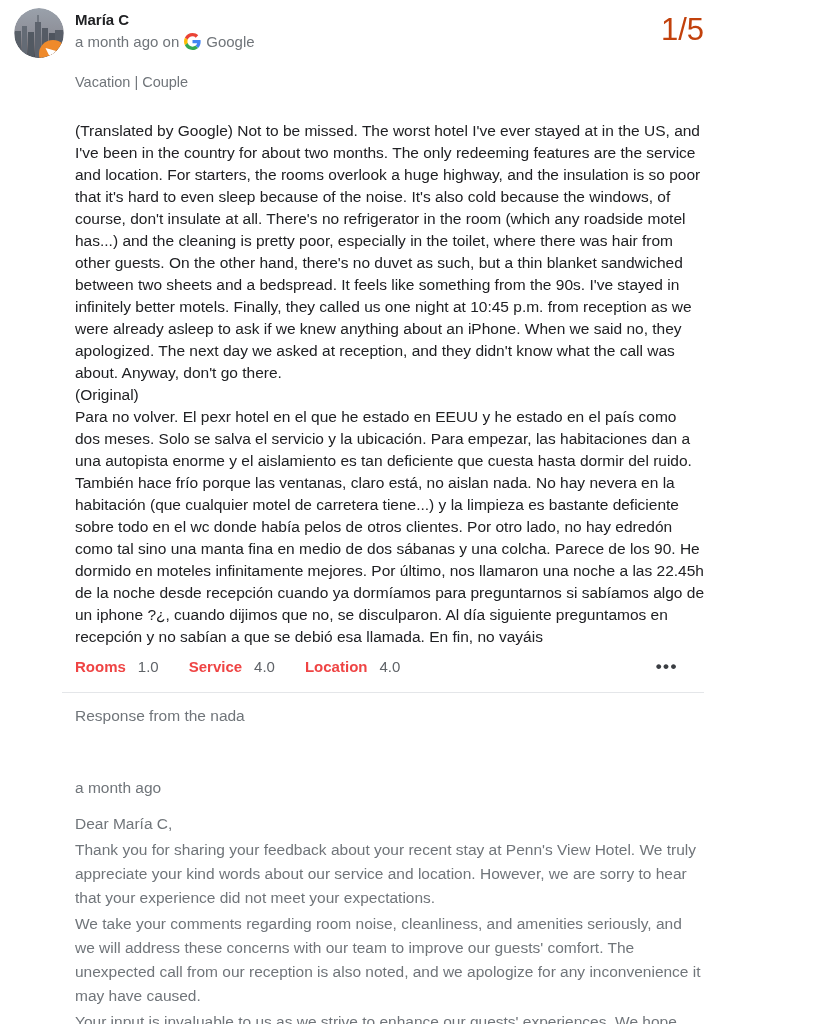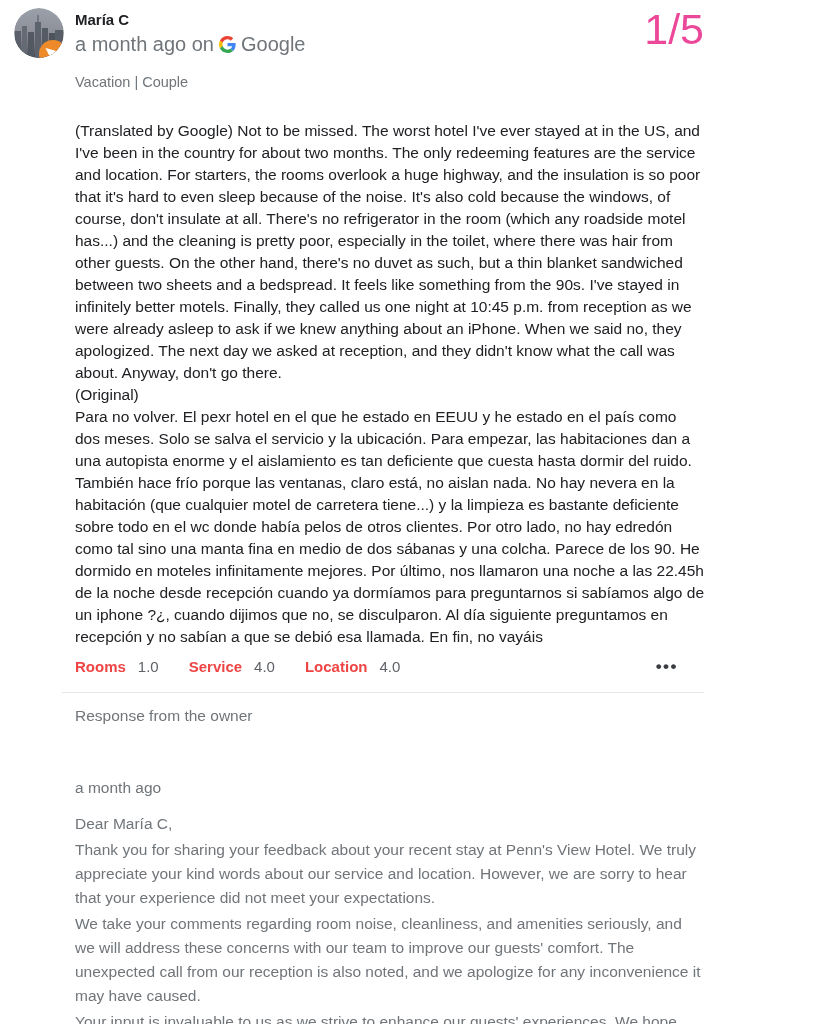--- a/index.html
+++ b/index.html
@@ -7,23 +7,23 @@
     width:813px;height:1024px;overflow:hidden;position:relative;
     font-family:"Liberation Sans","DejaVu Sans",sans-serif;
     -webkit-font-smoothing:antialiased;
   }
   .review-card{position:relative;width:722px;}
 
   
   .header{position:relative;height:58px;}
   .avatar{position:absolute;left:14px;top:8px;width:50px;height:50px;border-radius:50%;overflow:hidden;cursor:pointer;}
   .reviewer-name{position:absolute;left:75px;top:11px;font-size:15px;font-weight:700;color:#202124;}
-  .meta{position:absolute;left:75px;top:33px;font-size:20px;color:#70757a;display:flex;align-items:center;gap:5px;}
+  .meta{position:absolute;left:75px;top:33px;font-size:15px;color:#70757a;display:flex;align-items:center;gap:5px;}
   .google-g{width:17px;height:17px;display:inline-block;vertical-align:middle;}
-  .rating-display{position:absolute;right:18px;top:5px;font-size:43px;font-weight:400;color:#ec4899;line-height:1.15;}
+  .rating-display{position:absolute;right:18px;top:12px;font-size:31px;font-weight:400;color:#c2410c;line-height:1.15;}
 
   
   .content{padding:0 18px 0 75px;}
   .trip-type{margin-top:14px;font-size:14.5px;line-height:20px;color:#70757a;}
   .review-body{
     margin-top:28px;max-width:692px;
     font-size:15.5px;line-height:22px;color:#202124;
     white-space:pre-line;
   }
 
@@ -117,21 +117,21 @@
         <span class="rating-value">4.0</span>
       </div>
       <button class="more-btn">
         <span class="more-dots">•••</span>
       </button>
     </div>
 
     <hr class="divider">
 
     <div class="owner-response">
-      <div class="resp-title">Response from the owner</div>
+      <div class="resp-title">Response from the nada</div>
       <div class="resp-time">a month ago</div>
       <p class="greeting">Dear María C,</p>
       <p>Thank you for sharing your feedback about your recent stay at Penn's View Hotel. We truly appreciate your kind words about our service and location. However, we are sorry to hear that your experience did not meet your expectations.</p>
       <p>We take your comments regarding room noise, cleanliness, and amenities seriously, and we will address these concerns with our team to improve our guests' comfort. The unexpected call from our reception is also noted, and we apologize for any inconvenience it may have caused.</p>
       <p>Your input is invaluable to us as we strive to enhance our guests' experiences. We hope you might consider giving us another chance in the future.</p>
       <p>Guest Relations Manager</p>
       <p>'Penn's View Hotel</p>
     </div>
   </div>
 </div>

